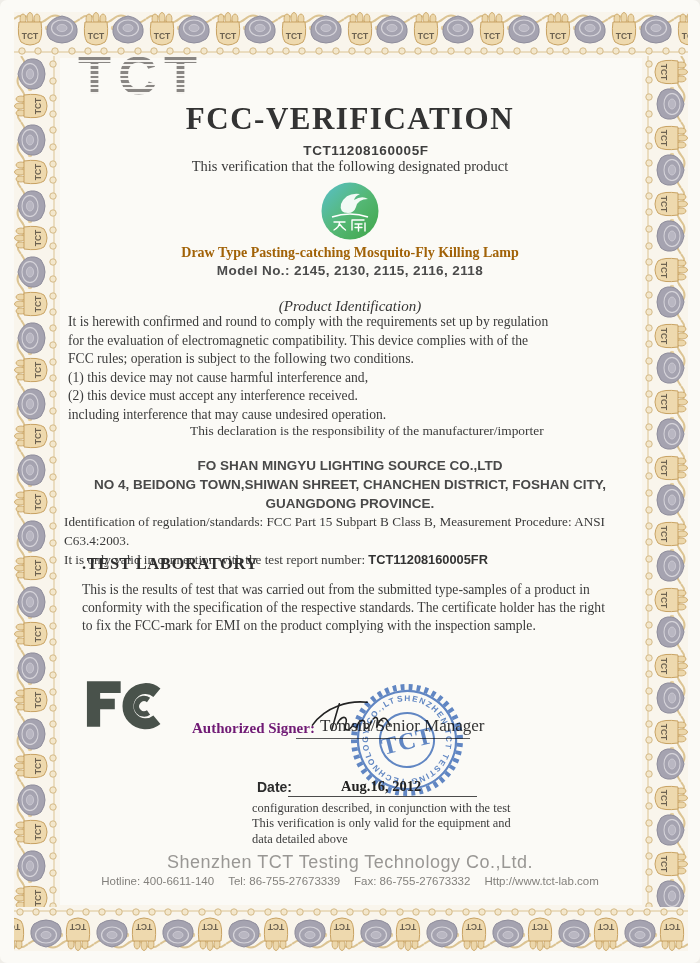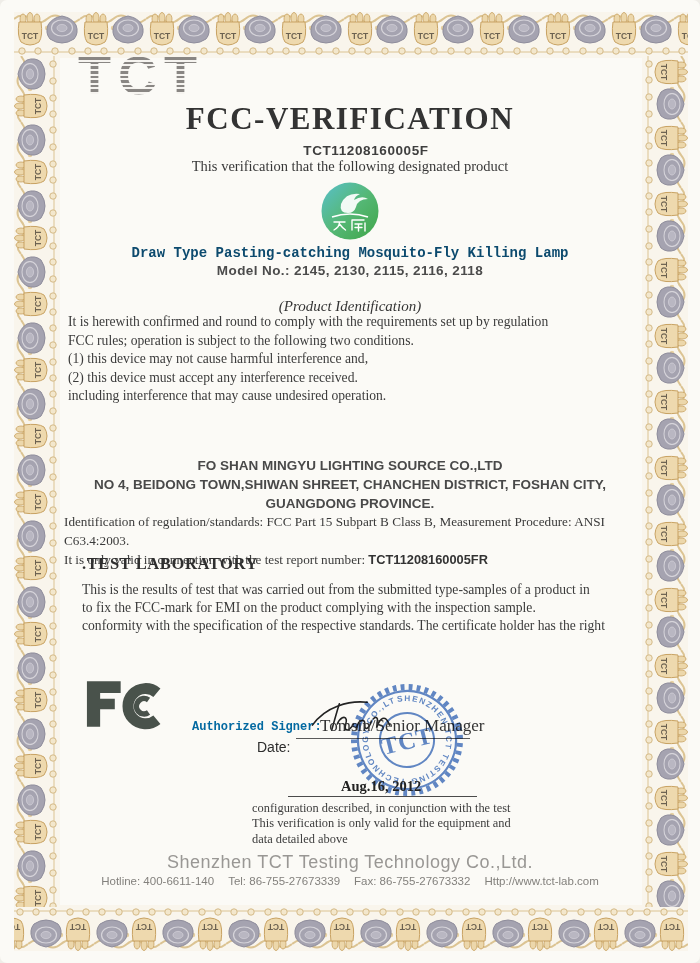--- a/index.html
+++ b/index.html
@@ -16,38 +16,38 @@
   
   .tct-logo{left:78px;top:48px;font-family:"Liberation Sans",sans-serif;font-weight:700;
     font-size:54px;letter-spacing:7px;line-height:1;color:#8d8a87;
     background:repeating-linear-gradient(180deg,#898683 0 2.6px,#f6f4f0 2.6px 4.6px);
     -webkit-background-clip:text;background-clip:text;-webkit-text-fill-color:transparent;}
   
   .cert-title{top:101px;font-weight:700;font-size:31px;letter-spacing:1.5px;color:#333;}
   .cert-no{top:143px;font-family:"Liberation Sans",sans-serif;font-weight:700;font-size:13.5px;color:#3e3e3e;letter-spacing:.6px;padding-left:32px;}
   .subtitle{top:158px;font-size:14.5px;color:#383838;}
   .brand-logo{left:320px;top:181px;}
-  .product-name{top:245px;font-family:Liberation Mono, monospace;font-weight:700;font-size:14px;color:#0c4a6e;}
+  .product-name{top:245px;font-family:Liberation Serif, serif;font-weight:700;font-size:14px;color:#a16207;}
   .product-models{top:263px;font-family:"Liberation Sans",sans-serif;font-weight:700;font-size:13.5px;color:#4b4b4b;letter-spacing:.4px;}
   .pid-heading{top:298px;font-size:15px;color:#353535;font-style:italic;}
   .pid-para{left:68px;top:313px;width:566px;font-size:13.6px;line-height:18.6px;color:#3b3b3b;}
   .declaration{left:190px;top:423px;font-size:13.4px;color:#3b3b3b;}
   .mfr-block{top:456px;font-family:"Liberation Sans",sans-serif;font-weight:700;font-size:13.5px;line-height:19px;color:#494949;}
   .reg-block{left:64px;top:513px;width:574px;font-size:13.2px;line-height:18.8px;color:#3a3a3a;}
   .reg-block b{font-family:"Liberation Sans",sans-serif;font-size:12.8px;color:#333;}
   .lab-heading{left:82px;top:554px;font-weight:700;font-size:16.5px;letter-spacing:.6px;color:#2f2f2f;}
   .lab-para{left:82px;top:581px;width:528px;font-size:13.6px;line-height:17.8px;color:#3b3b3b;}
   
   .fcc-logo{left:84px;top:672px;}
-  .auth-label{left:192px;top:720px;font-family:Liberation Mono, monospace;font-weight:700;font-size:12px;color:#0369a1;}
+  .auth-label{left:192px;top:720px;font-family:Liberation Serif, serif;font-weight:700;font-size:15px;color:#701a75;}
   .sig-line{left:296px;top:738px;width:174px;border-bottom:1.3px solid #5a5a5a;height:0;}
   .signature-svg{left:310px;top:695px;transform:rotate(-3deg);}
   .signer-title{left:320px;top:716px;font-size:17px;color:#333;}
   .stamp{left:349px;top:682px;opacity:.82;mix-blend-mode:multiply;transform:rotate(-14deg);}
-  .date-label{left:257px;top:739px;font-family:"Liberation Sans",sans-serif;font-weight:400;font-size:14px;color:#2d2d2d;}
+  .date-label{left:257px;top:779px;font-family:"Liberation Sans",sans-serif;font-weight:700;font-size:14px;color:#2d2d2d;}
   .date-value{left:341px;top:778px;font-weight:700;font-size:14.5px;color:#222;text-align:right;}
   .date-line{left:288px;top:796px;width:189px;border-bottom:1.4px solid #4a4a4a;height:0;}
   .note-block{left:252px;top:801px;font-size:12.4px;line-height:15.4px;color:#3d3d3d;}
   
   .footer-company{top:852px;font-family:"Liberation Sans",sans-serif;font-size:18px;letter-spacing:.5px;color:#999794;}
   .footer-contacts{top:875px;font-family:"Liberation Sans",sans-serif;font-size:11.5px;color:#83817d;}
   .footer-contacts span{margin:0 7px;}
 </style>
 </head>
 <body>
@@ -120,42 +120,44 @@
       <path d="M32 39 h12 M32 39 v10 M35 43 h7 M35 46.5 h7 M38.5 43 v7 M45 42 v8"></path>
     </g>
   </svg>
 
   <div class="abs center product-name">Draw Type Pasting-catching Mosquito-Fly Killing Lamp</div>
   <div class="abs center product-models">Model No.: 2145, 2130, 2115, 2116, 2118</div>
 
   <div class="abs center pid-heading">(Product Identification)</div>
   <div class="abs pid-para">
     <div>It is herewith confirmed and round to comply with the requirements set up by regulation</div>
+    <div>for the evaluation of electromagnetic compatibility. This device complies with of the</div>
     <div>FCC rules; operation is subject to the following two conditions.</div>
     <div>(1)  this device may not cause harmful interference and,</div>
     <div>(2)  this device must accept any interference received.</div>
     <div>including interference that may cause undesired operation.</div>
   </div>
+  <div class="abs declaration">This declaration is the responsibility of the manufacturer/importer</div>
 
   <div class="abs center mfr-block">
     <div>FO SHAN MINGYU LIGHTING SOURCE CO.,LTD</div>
     <div>NO 4, BEIDONG TOWN,SHIWAN SHREET, CHANCHEN DISTRICT, FOSHAN CITY,</div>
     <div>GUANGDONG PROVINCE.</div>
   </div>
 
   <div class="abs reg-block">
     <div>Identification of regulation/standards: FCC Part 15 Subpart B Class B, Measurement Procedure: ANSI C63.4:2003.</div>
     <div><span>It is only valid in connection with the test report number: </span><b>TCT11208160005FR</b></div>
   </div>
 
   <div class="abs lab-heading">.TEST LABORATORY</div>
   <div class="abs lab-para">
     <div>This is the results of test that was carried out from the submitted type-samples of a product in</div>
+    <div>conformity with the specification of the respective standards. The certificate holder has the right</div>
     <div>to fix the FCC-mark for EMI on the product complying with the inspection sample.</div>
-    <div>conformity with the specification of the respective standards. The certificate holder has the right</div>
   </div>
 
   <svg class="abs fcc-logo" width="88" height="64" viewBox="0 0 120 86">
     <path d="M4 12 H50 V28 H22 V36 H42 V50 H22 V74 H4 Z" fill="#49524b"></path>
     <path d="M99.4 27.6 A24 24 0 1 0 99.4 64.4" stroke="#49524b" stroke-width="15" fill="none"></path>
     <path d="M88 37.4 A10.5 10.5 0 1 0 88 54.6" stroke="#49524b" stroke-width="7.5" fill="none"></path>
   </svg>
 
   <div class="abs auth-label">Authorized Signer:</div>
   <div class="abs sig-line"></div>

